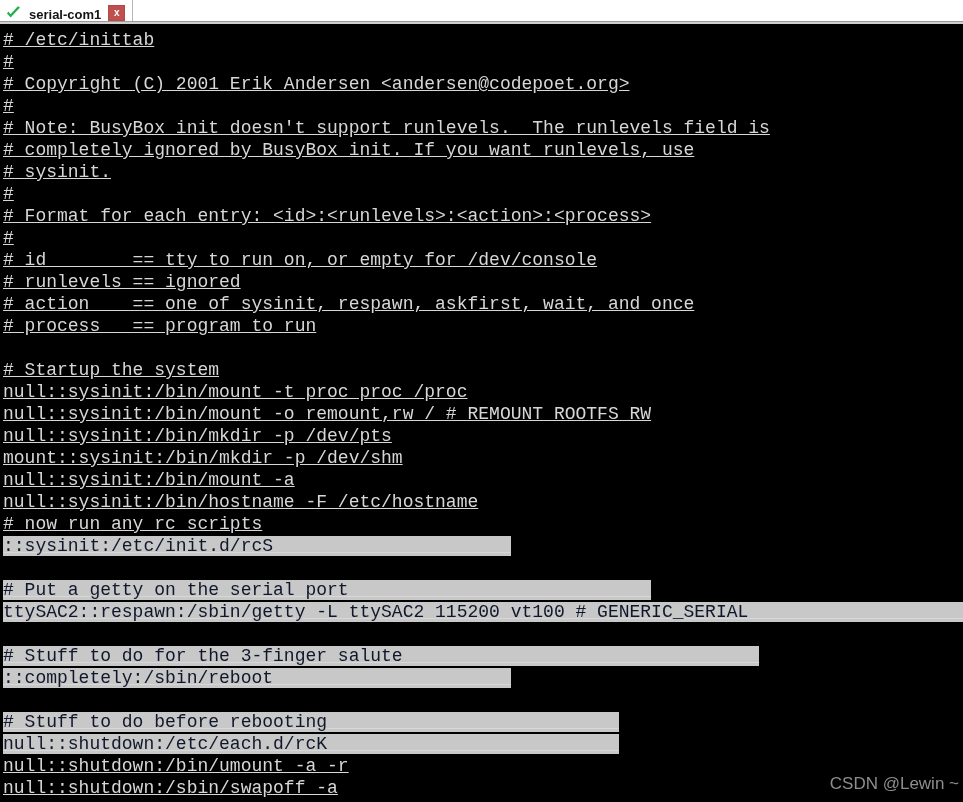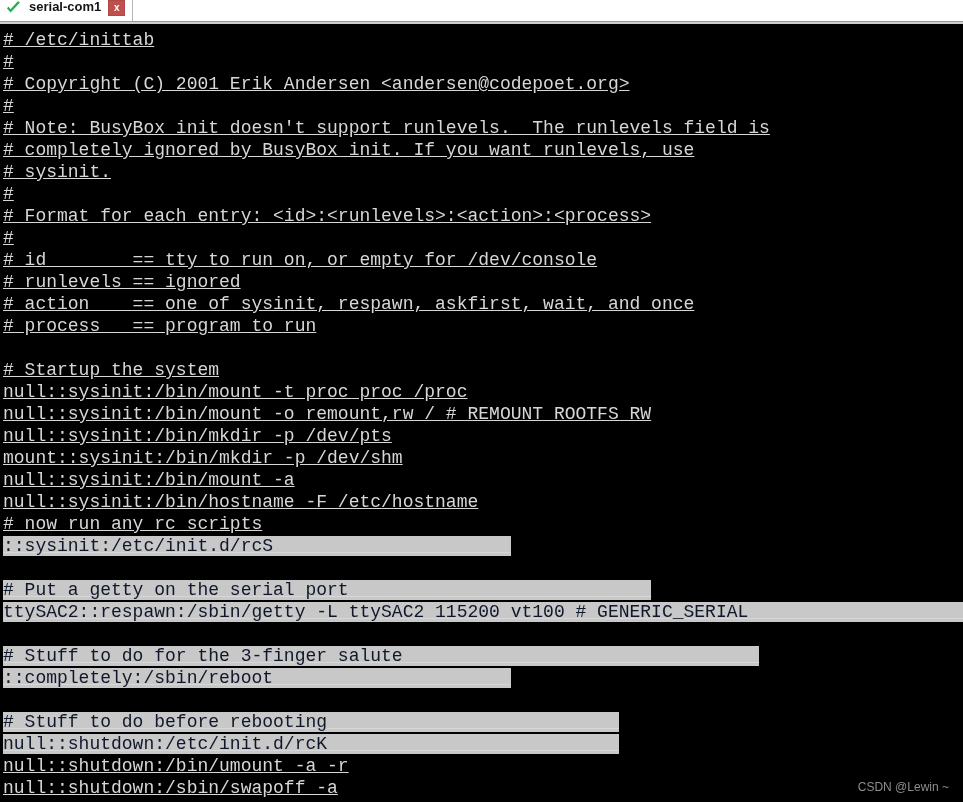--- a/index.html
+++ b/index.html
@@ -27,21 +27,21 @@
     position: relative;
     height: 22px;
     background: #ffffff;
     border-bottom: 1px solid #9a9a9a;
     display: flex;
     align-items: stretch;
     box-sizing: border-box;
   }
   .tab {
     display: flex;
-    align-items: flex-start;
+    align-items: flex-end;
     height: 100%;
     padding: 0 7px 0 5px;
     background: #ffffff;
     border-right: 1px solid #b6b6b6;
     box-sizing: border-box;
     gap: 7px;
     cursor: default;
   }
   .tab-check {
     display: inline-block;
@@ -115,24 +115,24 @@
     white-space: pre;
   }
   .line.sel .seg {
     background: #c8c8c8;
     color: #0f172a;
   }
 
   
   .watermark {
     position: absolute;
-    right: 14px;
+    right: 4px;
     bottom: 7px;
     font-family: "Liberation Sans", sans-serif;
-    font-size: 12px;
+    font-size: 17px;
     color: #8d8d8d;
     white-space: pre;
     user-select: none;
   }
 </style>
 </head>
 <body>
 
 <div id="app">
 
@@ -176,20 +176,20 @@
         <div class="line"><span class="seg"># now run any rc scripts</span></div>
         <div class="line sel"><span class="seg">::sysinit:/etc/init.d/rcS                      </span></div>
         <div class="line"><span class="seg"></span></div>
         <div class="line sel"><span class="seg"># Put a getty on the serial port                            </span></div>
         <div class="line sel"><span class="seg">ttySAC2::respawn:/sbin/getty -L ttySAC2 115200 vt100 # GENERIC_SERIAL                                                             </span></div>
         <div class="line"><span class="seg"></span></div>
         <div class="line sel"><span class="seg"># Stuff to do for the 3-finger salute                                 </span></div>
         <div class="line sel"><span class="seg">::completely:/sbin/reboot                      </span></div>
         <div class="line"><span class="seg"></span></div>
         <div class="line sel"><span class="seg"># Stuff to do before rebooting                           </span></div>
-        <div class="line sel"><span class="seg">null::shutdown:/etc/init.d/rcK                           </span></div>
+        <div class="line sel"><span class="seg">null::shutdown:/etc/each.d/rcK                           </span></div>
         <div class="line"><span class="seg">null::shutdown:/bin/umount -a -r</span></div>
         <div class="line"><span class="seg">null::shutdown:/sbin/swapoff -a</span></div>
       </div>
     <div class="watermark">CSDN @Lewin ~</div>
   </div>
 
 </div>
 
 </body></html>

